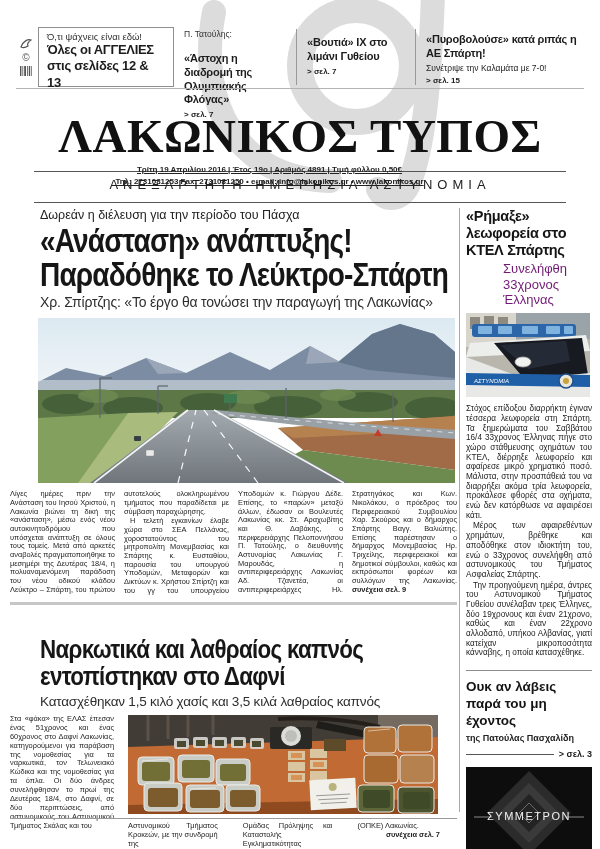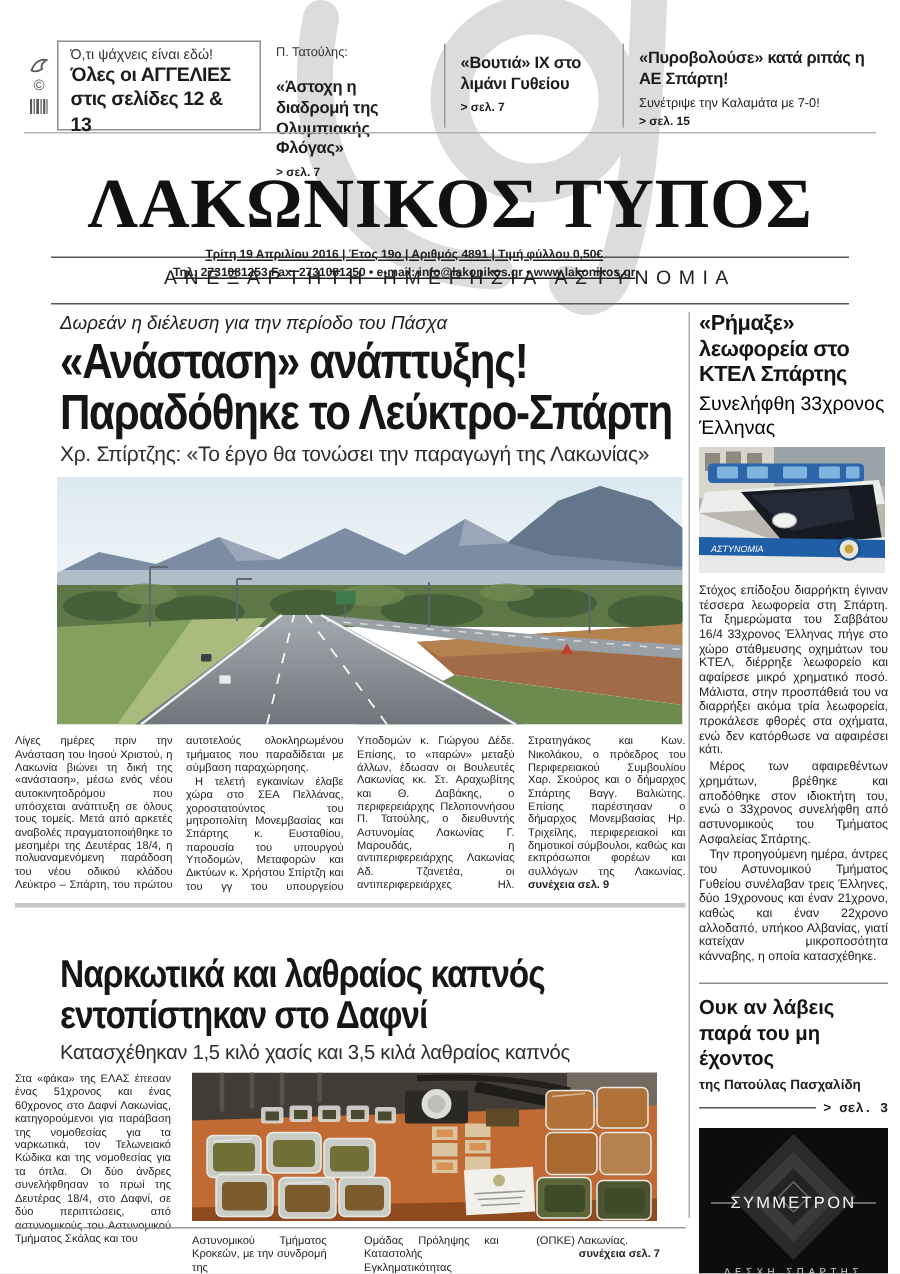--- a/index.html
+++ b/index.html
@@ -26,21 +26,21 @@
   .masthead{top:97px;left:0;width:600px;text-align:center;}
   .masthead h1{margin:16px;font-family:"Liberation Serif",serif;font-weight:bold;
                font-size:47px;line-height:1.02;letter-spacing:0.5px;color:#111;}
   .masthead .tag{font-size:13px;letter-spacing:5px;color:#222;margin-top:3px;}
   .mh-rule1{top:171px;left:34px;width:532px;height:1px;background:#555;}
   .dateline{top:164px;left:0;width:539px;text-align:center;font-size:8px;font-weight:bold;line-height:1.55;color:#222;text-decoration:underline;}
   .mh-rule2{top:202px;left:34px;width:532px;height:1px;background:#555;}
 
   
   .lead{top:206px;left:10px;width:447px;}
-  .lead .kick{font-size:12.5px;color:#222;margin:2px 0 2px 30px;font-style:italic;}
+  .lead .kick{font-size:12.5px;color:#222;margin:2px 0 2px 30px;}
   .hl{font-weight:bold;font-size:33px;line-height:1.02;letter-spacing:-1px;white-space:nowrap;
       transform:scaleX(0.85);transform-origin:0 0;margin-left:30px;color:#161616;}
   .lead .deck{font-size:14px;color:#2e2e2e;margin:3px 0 0 30px;letter-spacing:-0.2px;}
   .lead .photo{margin:8px 0 0 28px;display:block;}
   .lead .body{margin-top:7px;height:108px;overflow:hidden;
               column-count:4;column-gap:9px;column-fill:auto;
               font-size:7.4px;line-height:1.17;text-align:justify;color:#222;}
   .lead .body p{margin:0;}
   .lead .body p + p{text-indent:6px;margin-top:1px;}
   b.cont{font-weight:bold;}
@@ -57,29 +57,29 @@
   .caps{display:flex;gap:25px;margin-top:4px;font-size:7.4px;line-height:1.2;text-align:justify;color:#222;}
   .caps .cc{width:100px;}
   .caps .cc:last-child{width:92px;}
   .caps .pg7{display:block;text-align:right;font-weight:bold;}
   .rule-bot{top:818px;left:10px;width:447px;height:1px;background:#9a9a9a;}
 
   
   .vdiv{top:208px;left:459px;width:1px;height:604px;background:#ababab;}
   .side{top:206px;left:466px;width:126px;}
   .side h3{margin:2px 0 0 0;font-size:14.5px;line-height:1.16;letter-spacing:-0.3px;color:#141414;}
-  .side .deck{font-size:13px;line-height:1.18;color:#000000;margin-top:3px;}
+  .side .deck{font-size:13px;line-height:1.18;color:#701a75;margin-top:3px;margin-left:37px;}
   .side .photo{display:block;margin-top:6px;}
   .side .body{margin-top:7px;height:258px;overflow:hidden;font-size:8.2px;line-height:1.18;text-align:justify;color:#222;}
   .side .body p{margin:0;}
   .side .body p + p{text-indent:7px;margin-top:1px;}
   .side .srule{height:1px;background:#8d8d8d;margin-top:8px;}
   .op-title{font-size:13.5px;font-weight:bold;line-height:1.25;margin-top:8px;color:#141414;}
   .op-by{font-size:9px;font-weight:bold;margin-top:3px;color:#222;}
-  .op-pg{display:flex;align-items:center;gap:5px;margin-top:6px;font-family:Liberation Mono, monospace;}
+  .op-pg{display:flex;align-items:center;gap:5px;margin-top:6px;}
   .op-pg .ln{flex:1;height:1px;background:#555;}
   .op-pg .t{font-size:9px;font-weight:bold;}
   .side .ad{display:block;margin-top:8px;}
 </style>
 </head>
 <body>
 
 <div class="page">
 
   <svg class="wm" width="600" height="320" viewBox="0 0 600 320">

